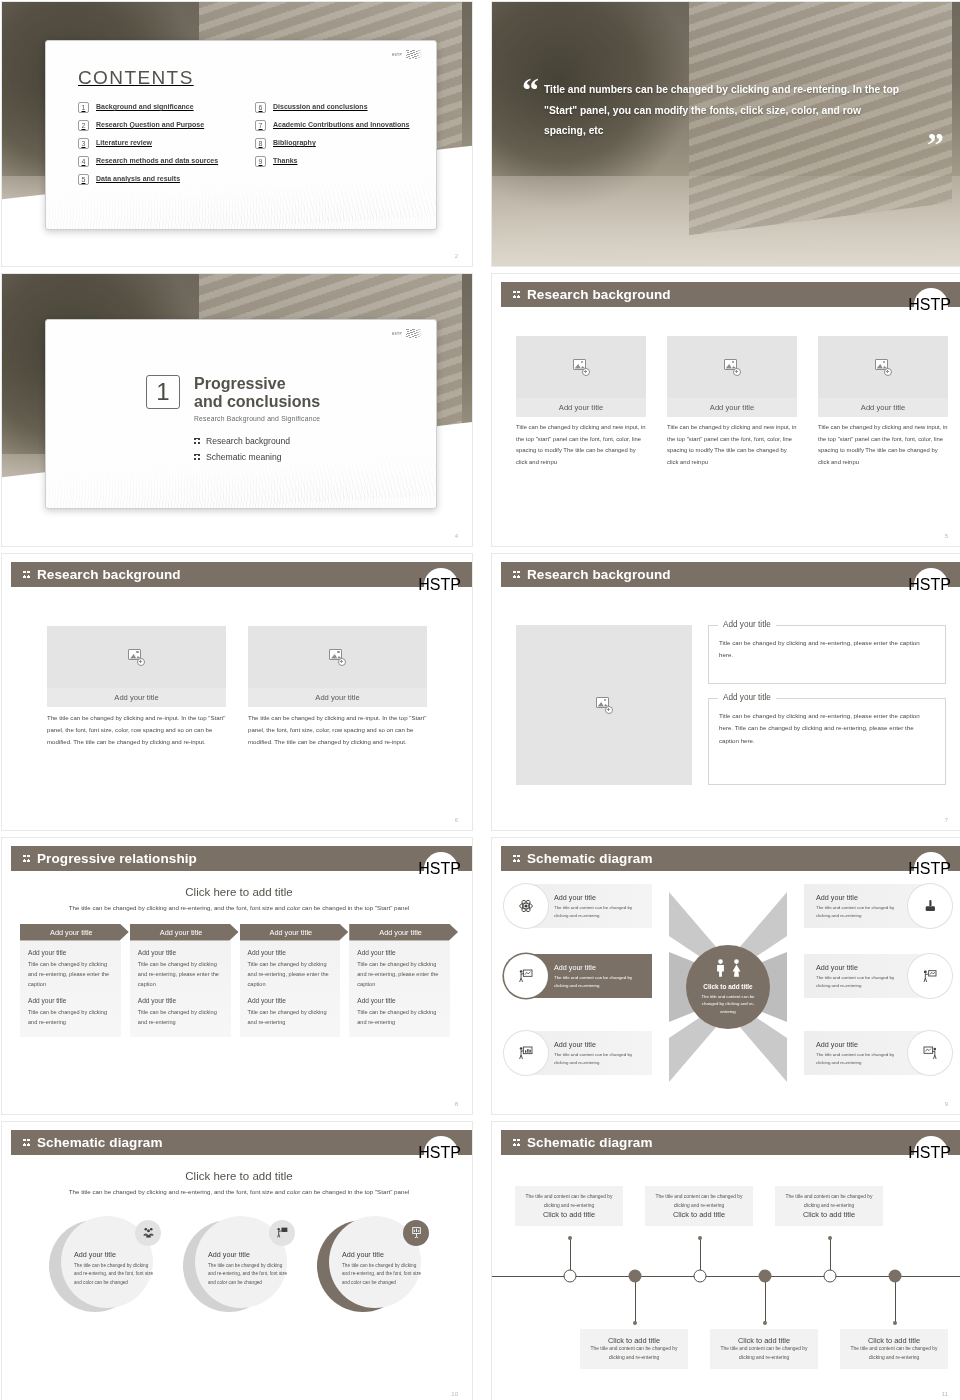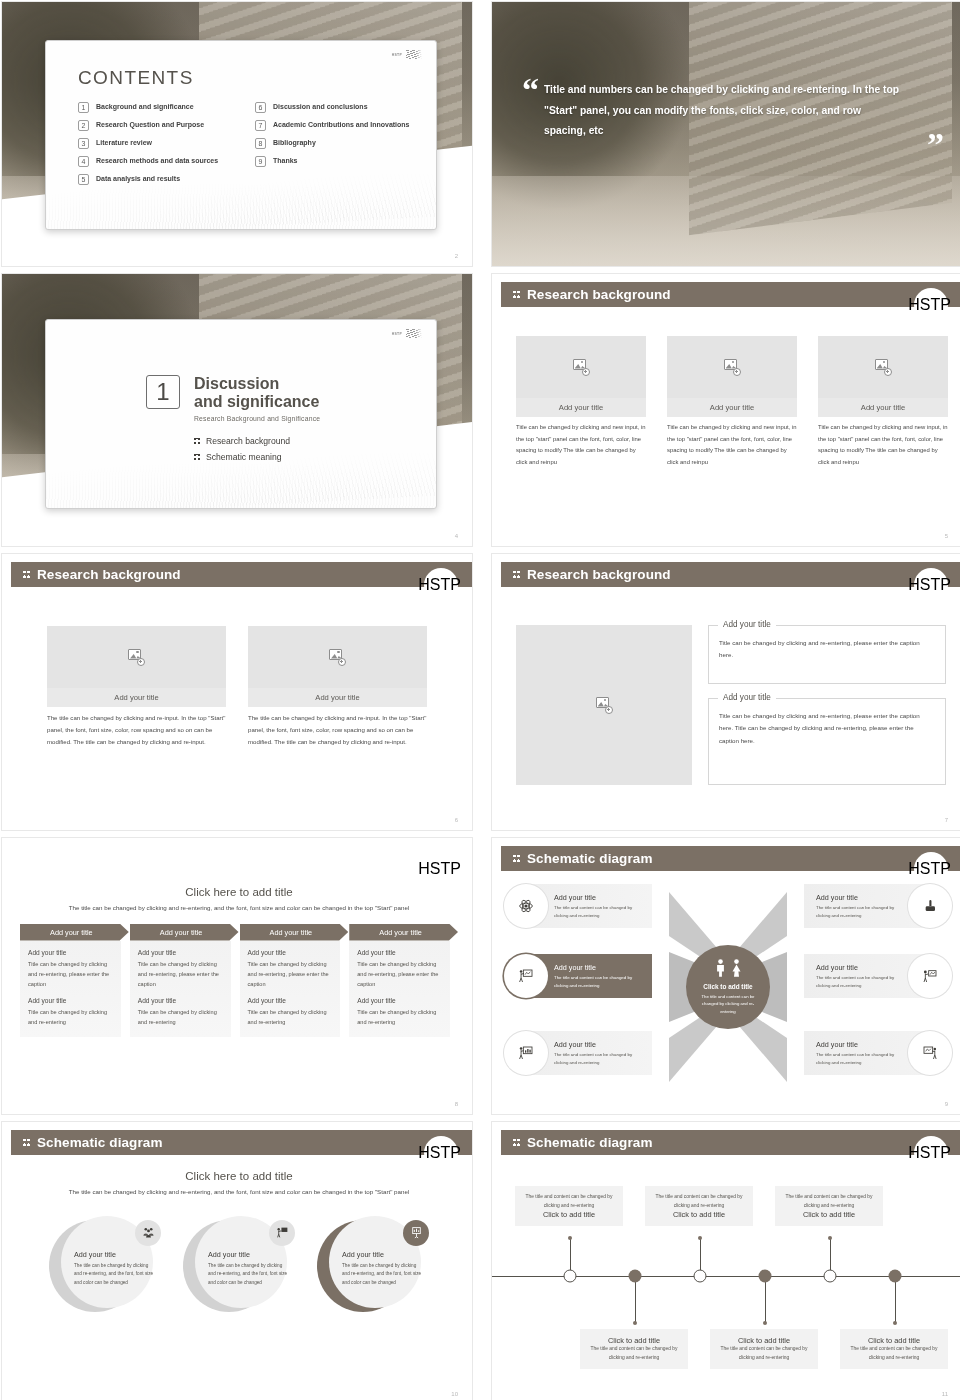--- a/index.html
+++ b/index.html
@@ -286,21 +286,21 @@
         <div class="photo-ground"></div>
       </div>
     <div class="photo-wedge"></div>
     <div class="card" style="left:43px;top:38px;width:392px;height:190px;">
       <div class="card-wave"></div>
         <div class="card-wave2"></div>
       <div class="minilogo" style="right:14px;top:9px;">
         <span class="lg-txt">HSTP</span>
         <span class="lg-mark"></span>
       </div>
-      <div style="position:absolute;left:32px;top:26px;right:22px;">
+      <div style="position:absolute;left:32px;top:26px;right:22px;text-decoration:underline;">
         <div class="contents-title">CONTENTS</div>
         <div class="toc">
           <div class="toc-col">
             <div class="toc-item">
                 <span class="toc-num">1</span>
                 <span class="toc-label">Background and significance</span>
               </div>
             <div class="toc-item">
                 <span class="toc-num">2</span>
                 <span class="toc-label">Research Question and Purpose</span>
@@ -361,22 +361,22 @@
     <div class="card" style="left:43px;top:45px;width:392px;height:190px;">
       <div class="card-wave"></div>
         <div class="card-wave2"></div>
       <div class="minilogo" style="right:14px;top:9px;">
         <span class="lg-txt">HSTP</span>
         <span class="lg-mark"></span>
       </div>
       <div style="position:absolute;left:100px;top:55px;display:flex;gap:14px;align-items:flex-start;">
         <div class="sec-num">1</div>
         <div>
-          <div class="sec-h">Discussion</div>
-          <div class="sec-h">and significance</div>
+          <div class="sec-h">Progressive</div>
+          <div class="sec-h">and conclusions</div>
           <div class="sec-sub">Research Background and Significance</div>
           <div class="sec-bullets">
             <div class="sec-bullet">
                 <span class="dd"></span>
                 <span>Research background</span>
               </div>
             <div class="sec-bullet">
                 <span class="dd"></span>
                 <span>Schematic meaning</span>
               </div>
@@ -489,20 +489,24 @@
         <div class="fsbox" style="height:87px;">
           <span class="fstitle">Add your title</span>
           <div class="fsbody">Title can be changed by clicking and re-entering, please enter the caption here. Title can be changed by clicking and re-entering, please enter the caption here.</div>
         </div>
       </div>
     </div>
     <div class="pageno">7</div>
   </div>
 
   <div class="slide cs">
+    <div class="cs-head">
+      <span class="dd-w"></span>
+      <span class="cs-title">Progressive relationship</span>
+    </div>
     <div class="cs-badge">
       <span class="lg-txt">HSTP</span>
       <span class="lg-mark" style="width:12px;height:7px;"></span>
     </div>
     <div style="position:absolute;left:18px;right:14px;top:48px;">
       <div class="ch-title">Click here to add title</div>
       <div class="ch-sub">The title can be changed by clicking and re-entering, and the font, font size and color can be changed in the top "Start" panel</div>
       <div class="chev-row">
         <div class="chev-col">
           <div class="chev-head">Add your title</div>

